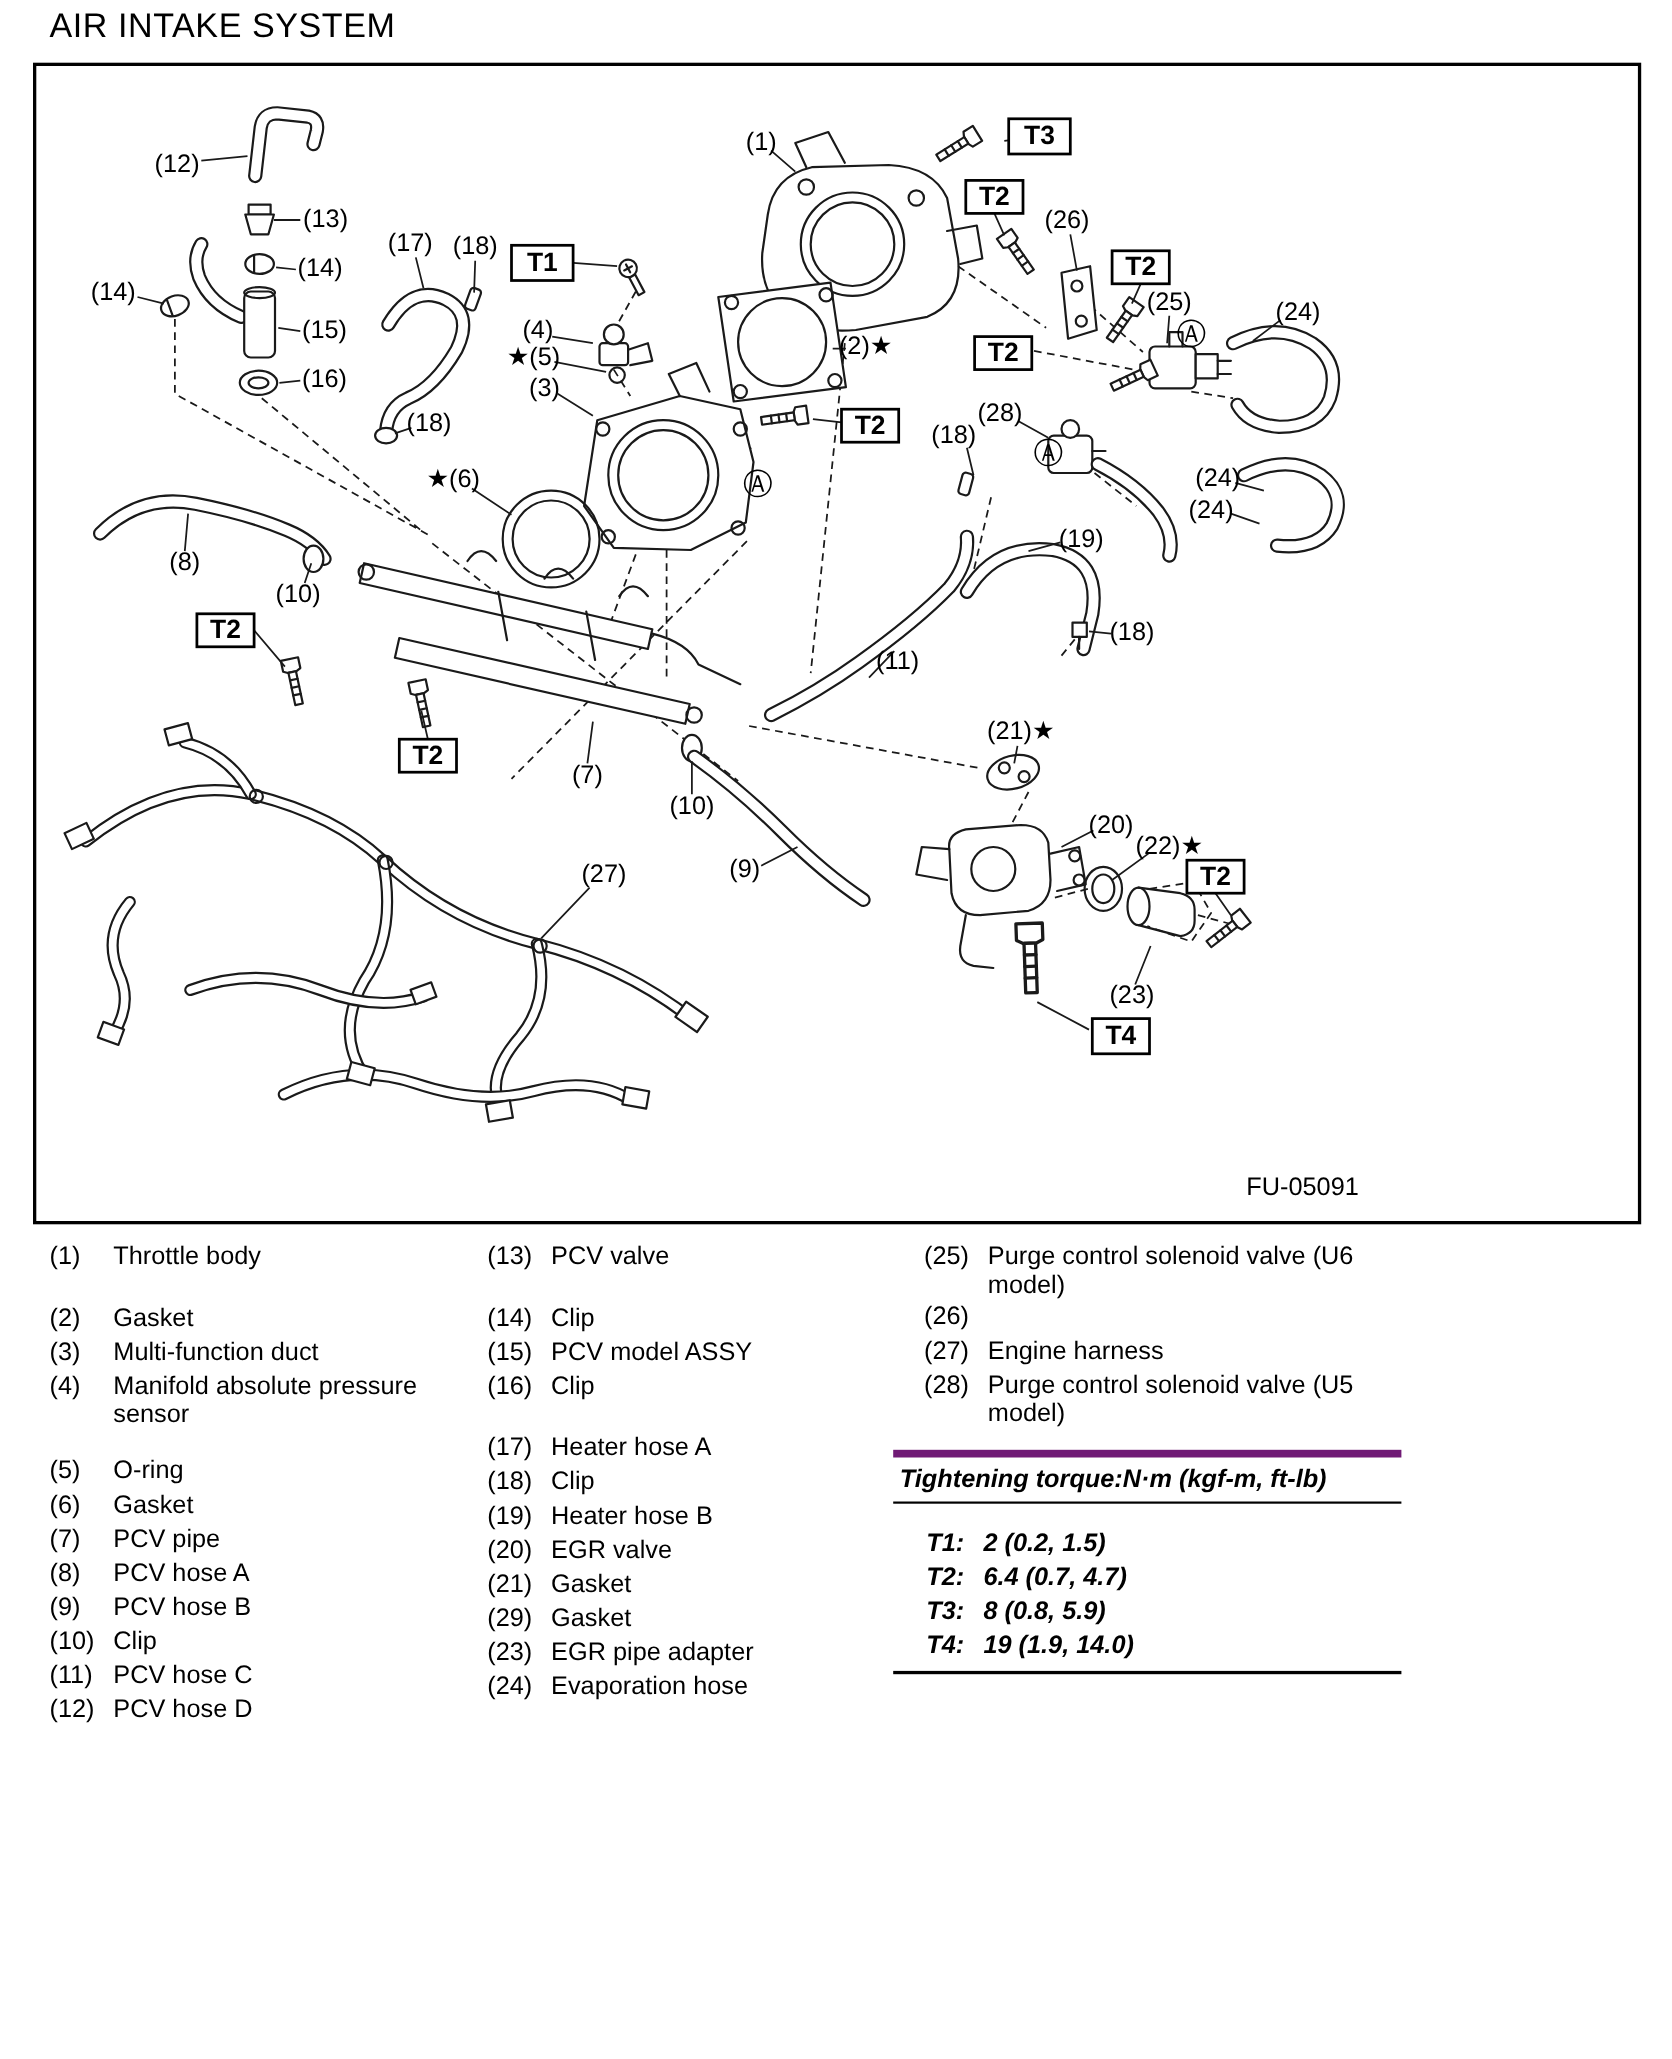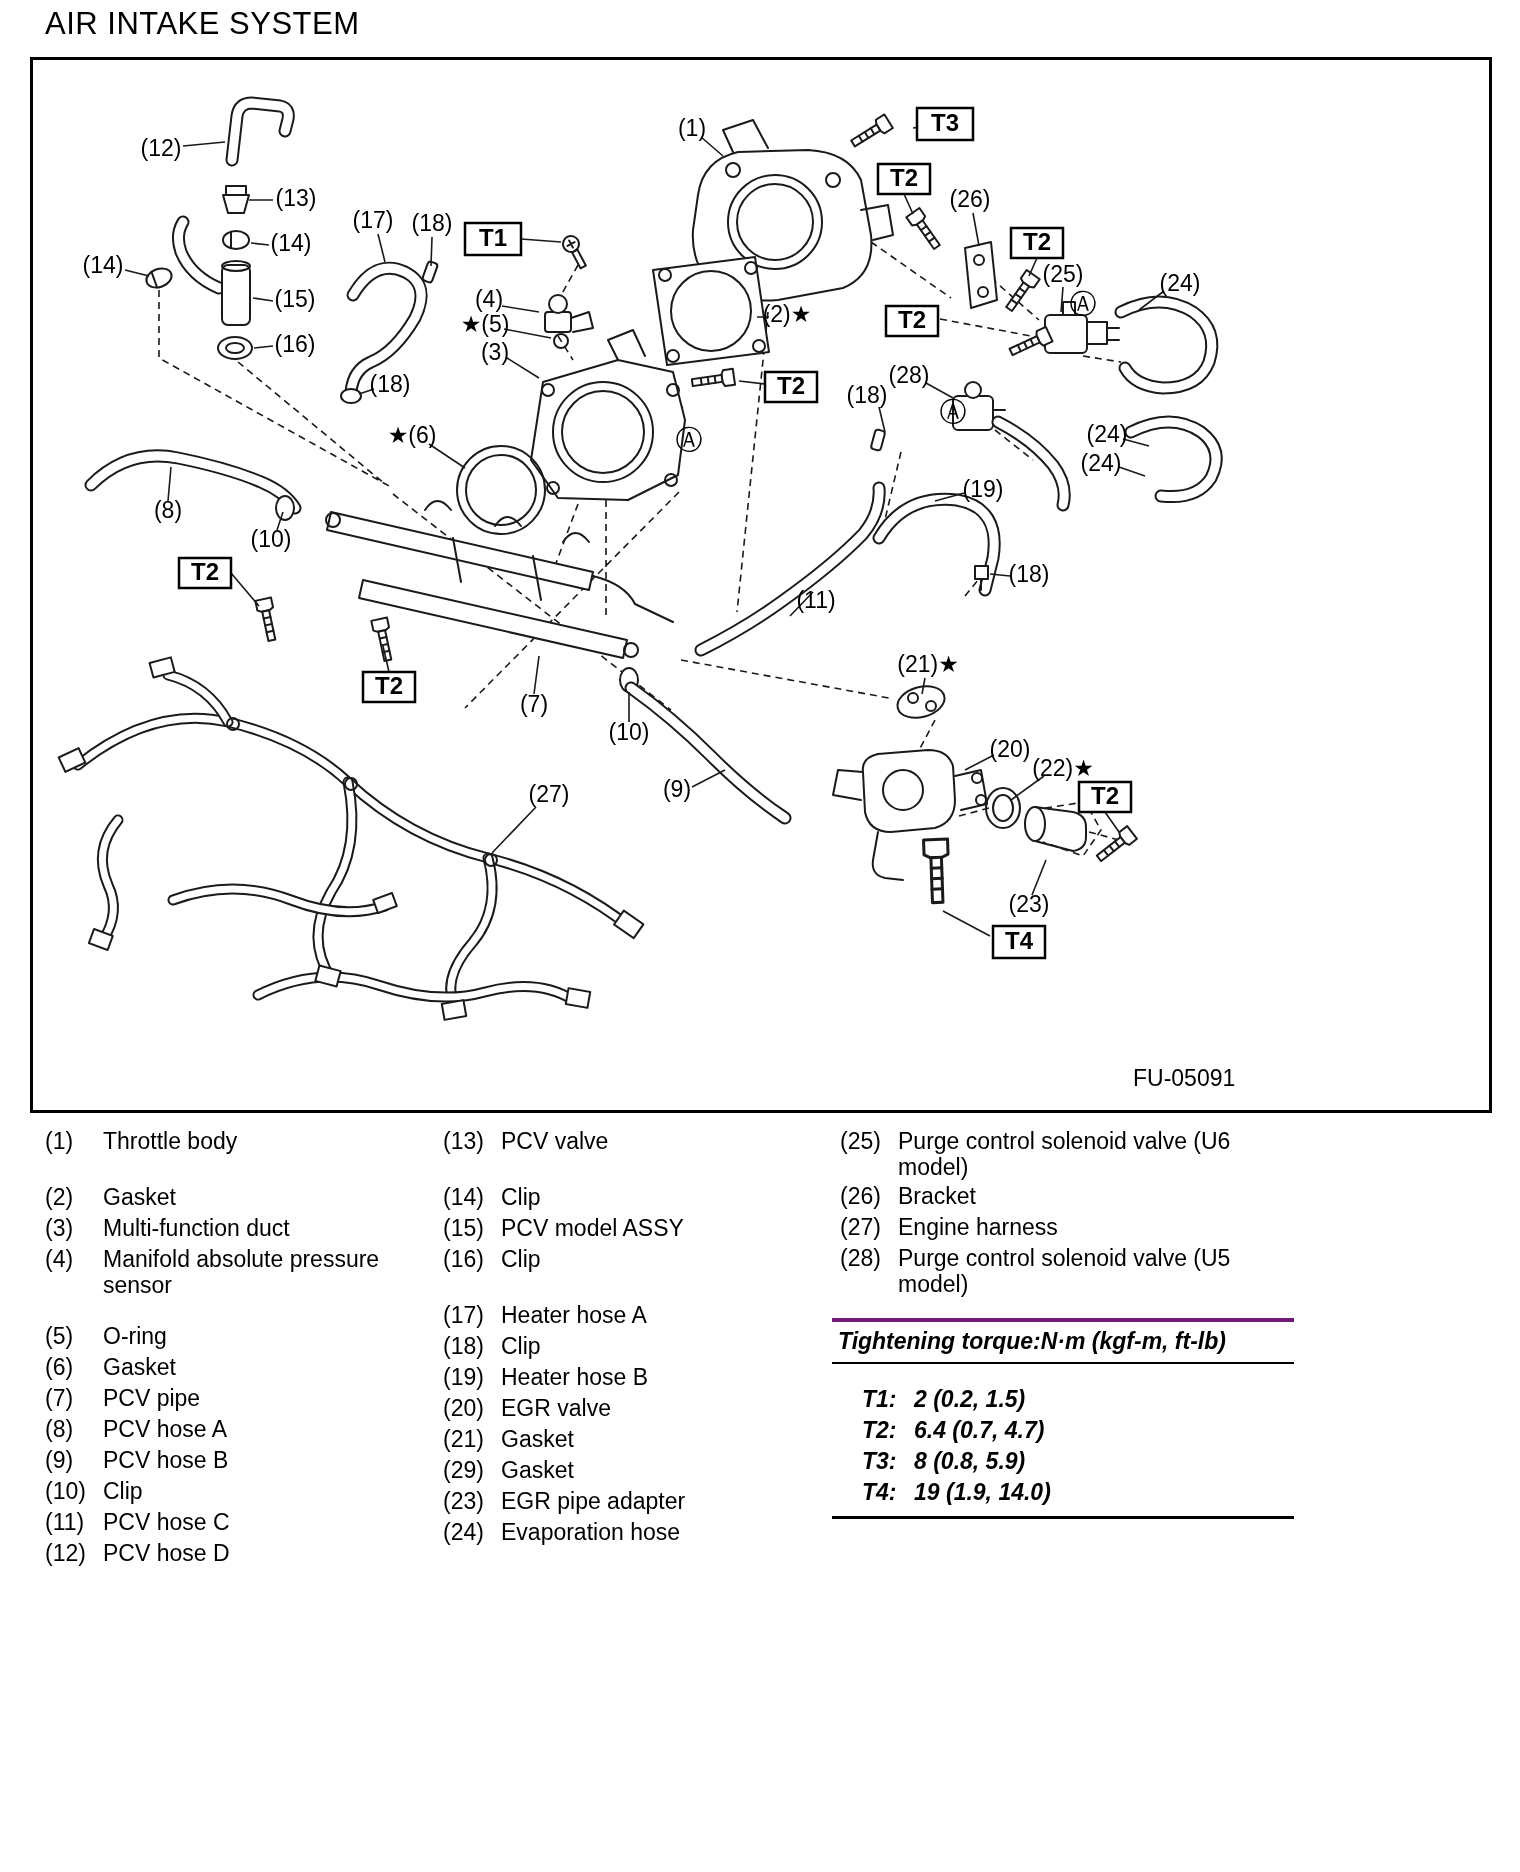--- a/index.html
+++ b/index.html
@@ -27,22 +27,22 @@
 
   .parts-col{position:absolute;top:1128px;font-size:23px}
   .col1{left:45px;width:398px}
   .col2{left:443px;width:345px}
   .col3{left:840px;width:458px}
   .part-group + .part-group{margin-top:25px}
   .part-row{display:flex;min-height:31px;line-height:26px}
   .pnum{width:58px;flex:none}
   .pname{flex:1}
 
-  .torque-table{position:absolute;left:832px;top:1318px;width:462px;
-                border-top:4px solid #701a75;border-bottom:3px solid #000;padding-bottom:8px}
+  .torque-table{position:absolute;left:812px;top:1318px;width:462px;
+                border-top:7px solid #701a75;border-bottom:3px solid #000;padding-bottom:8px}
   .torque-title{font-size:23px;font-weight:bold;font-style:italic;
                 padding:6px 0 7px 6px;border-bottom:2px solid #000}
   .torque-rows{padding-top:20px}
   .torque-row{display:flex;font-size:23px;font-weight:bold;font-style:italic;line-height:31px}
   .torque-row .tl{width:52px;margin-left:30px;flex:none}
 </style>
 </head>
 <body>
 
 <h1 class="page-title">AIR INTAKE SYSTEM</h1>
@@ -492,21 +492,20 @@
 <div class="parts-col col3">
     <div class="part-group">
       <div class="part-row">
         <span class="pnum">(25)</span>
         <span class="pname">Purge control solenoid valve (U6 model)</span>
       </div>
     </div>
     <div class="part-group" style="margin-top: 3px;">
       <div class="part-row">
         <span class="pnum">(26)</span>
-        <span class="pname">Bracket</span>
       </div>
       <div class="part-row">
         <span class="pnum">(27)</span>
         <span class="pname">Engine harness</span>
       </div>
       <div class="part-row">
         <span class="pnum">(28)</span>
         <span class="pname">Purge control solenoid valve (U5 model)</span>
       </div>
     </div>

